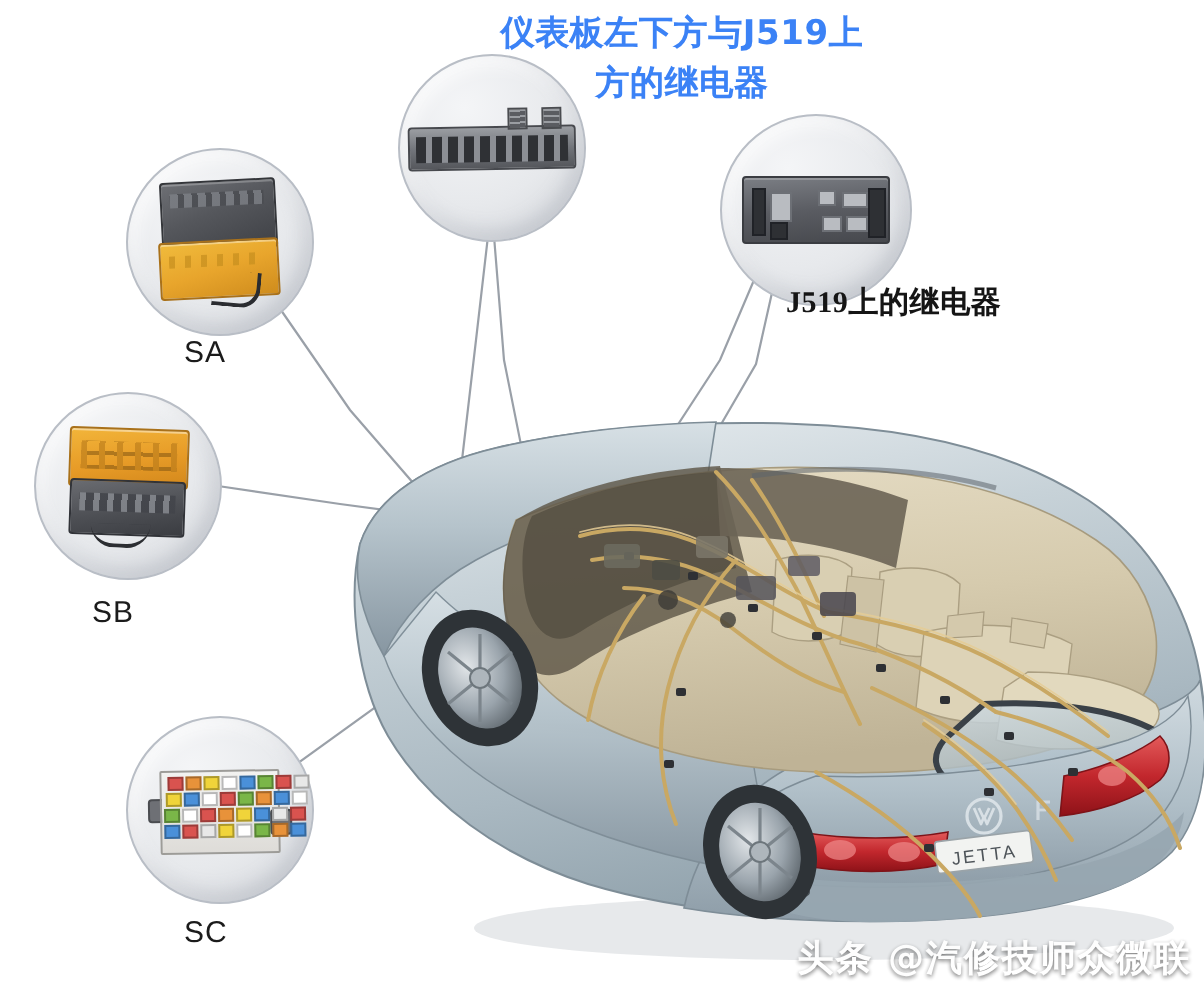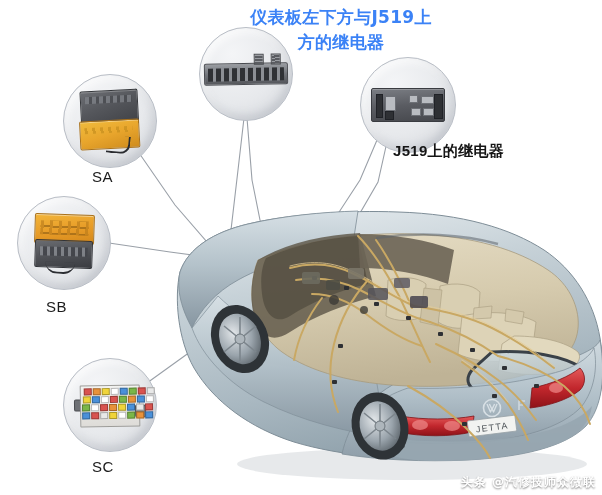--- a/index.html
+++ b/index.html
@@ -22,25 +22,25 @@
     font-family:"Liberation Sans","DejaVu Sans",sans-serif;white-space:nowrap;}
 
   
   .leaders{position:absolute;inset:0;pointer-events:none;}
 
   
   .title-cn{position:absolute;color:#3b82f6;font-size:17px;line-height:25px;
     font-family:"DejaVu Sans","Liberation Sans",sans-serif;font-weight:600;letter-spacing:.3px;
     text-align:center;white-space:pre-line;}
   .label-cn{position:absolute;color:#151515;font-size:15px;
-    font-family:Liberation Sans, sans-serif;font-weight:600;letter-spacing:.3px;white-space:nowrap;}
+    font-family:Liberation Serif, serif;font-weight:600;letter-spacing:.3px;white-space:nowrap;}
 
   
   .watermark{position:absolute;right:6px;bottom:4px;color:#ffffff;
-    font-size:12px;font-weight:700;letter-spacing:1px;
+    font-size:18px;font-weight:700;letter-spacing:1px;
     font-family:"DejaVu Sans","Liberation Sans",sans-serif;
     text-shadow:0 1px 2px rgba(0,0,0,.55);opacity:.93;white-space:nowrap;margin-left:46px;}
 
   
   .art{position:relative;}
 
   
   .sa-box{width:62px;height:62px;transform:rotate(-3deg);position:relative;}
   .sa-top{position:absolute;left:2px;top:0;width:56px;height:33px;
     background:linear-gradient(160deg,#6d6f74 0%,#55575c 45%,#3f4146 100%);

